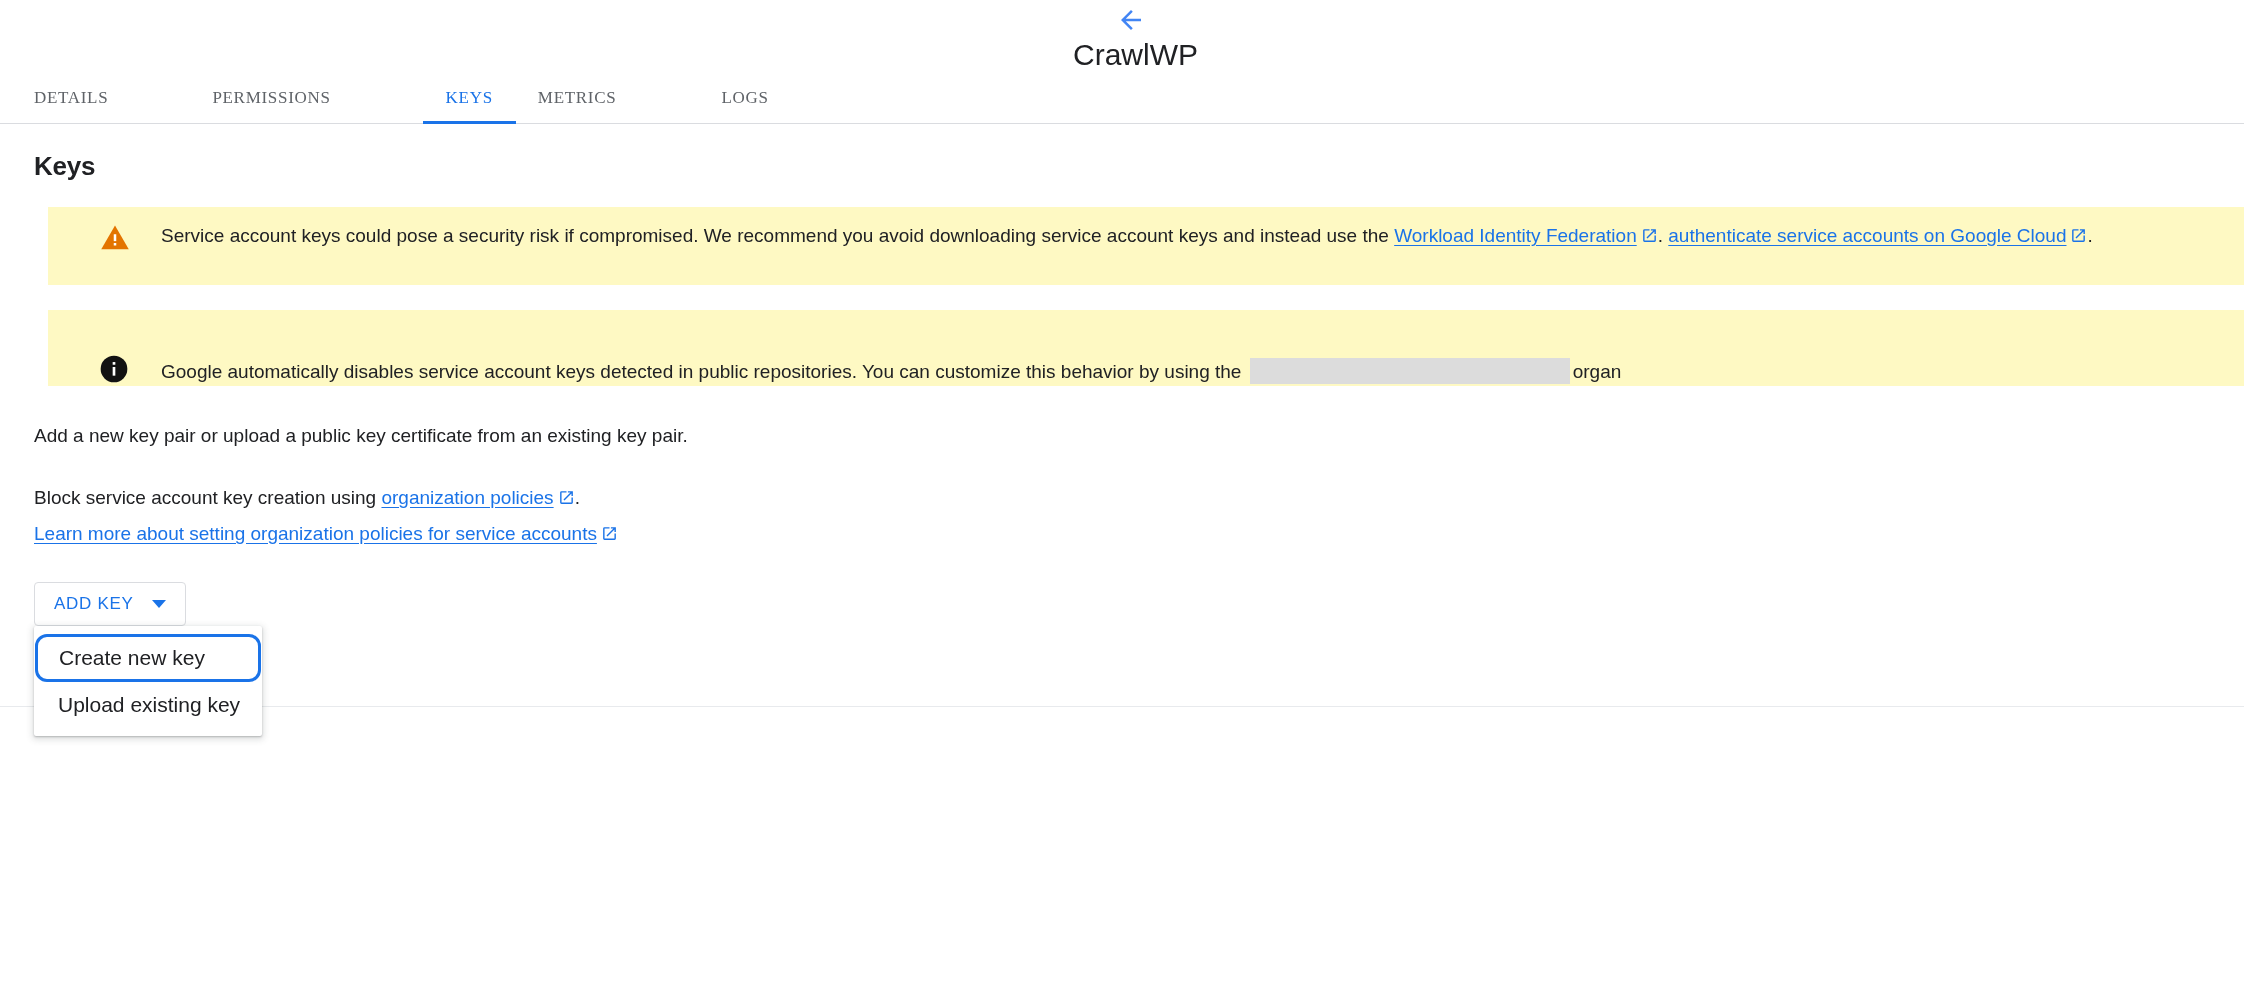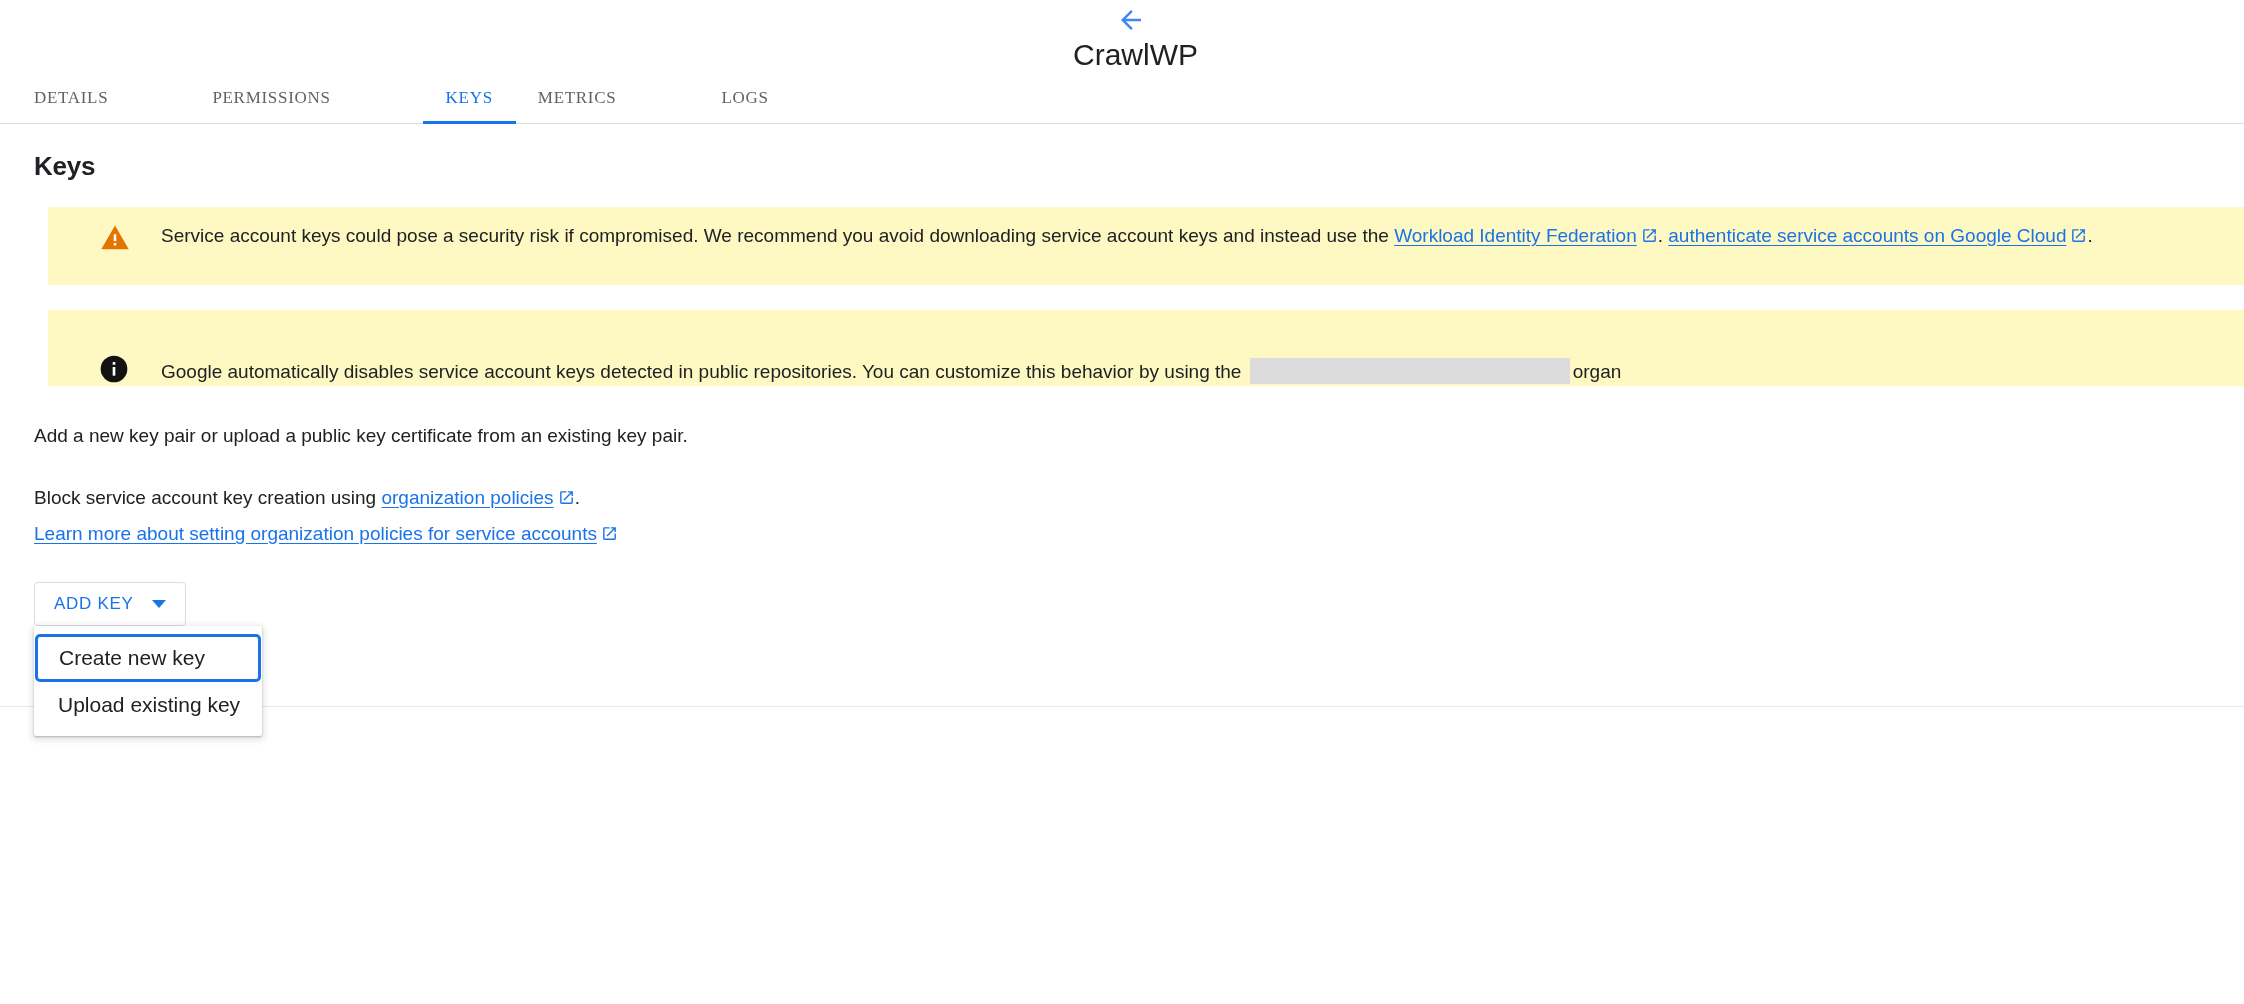--- a/index.html
+++ b/index.html
@@ -128,21 +128,21 @@
     width: 228px; background: #fff; padding: 8px 0;
     box-shadow: 0 2px 6px 2px rgba(60,64,67,.15), 0 1px 2px 0 rgba(60,64,67,.3);
     border-radius: 2px;
   }
   .menu-item {
     height: 46px; display: flex; align-items: center;
     padding-left: 24px; font-size: 21px; color: #202124;
     cursor: pointer; background: #fff;
   }
   .menu-item.focused {
-    border: 3px solid #1a73e8; border-radius: 5px;
+    border: 3px solid #1a73e8; border-radius: 12px;
     margin: 0 1px; padding-left: 21px; height: 48px;
   }
 
   
   .keys-table { margin-top: 25px; width: 2244px; }
   .thead {
     display: flex; align-items: center; height: 58px;
     background: #f8f9fa; border-bottom: 1px solid #e8eaed;
   }
   .th {

